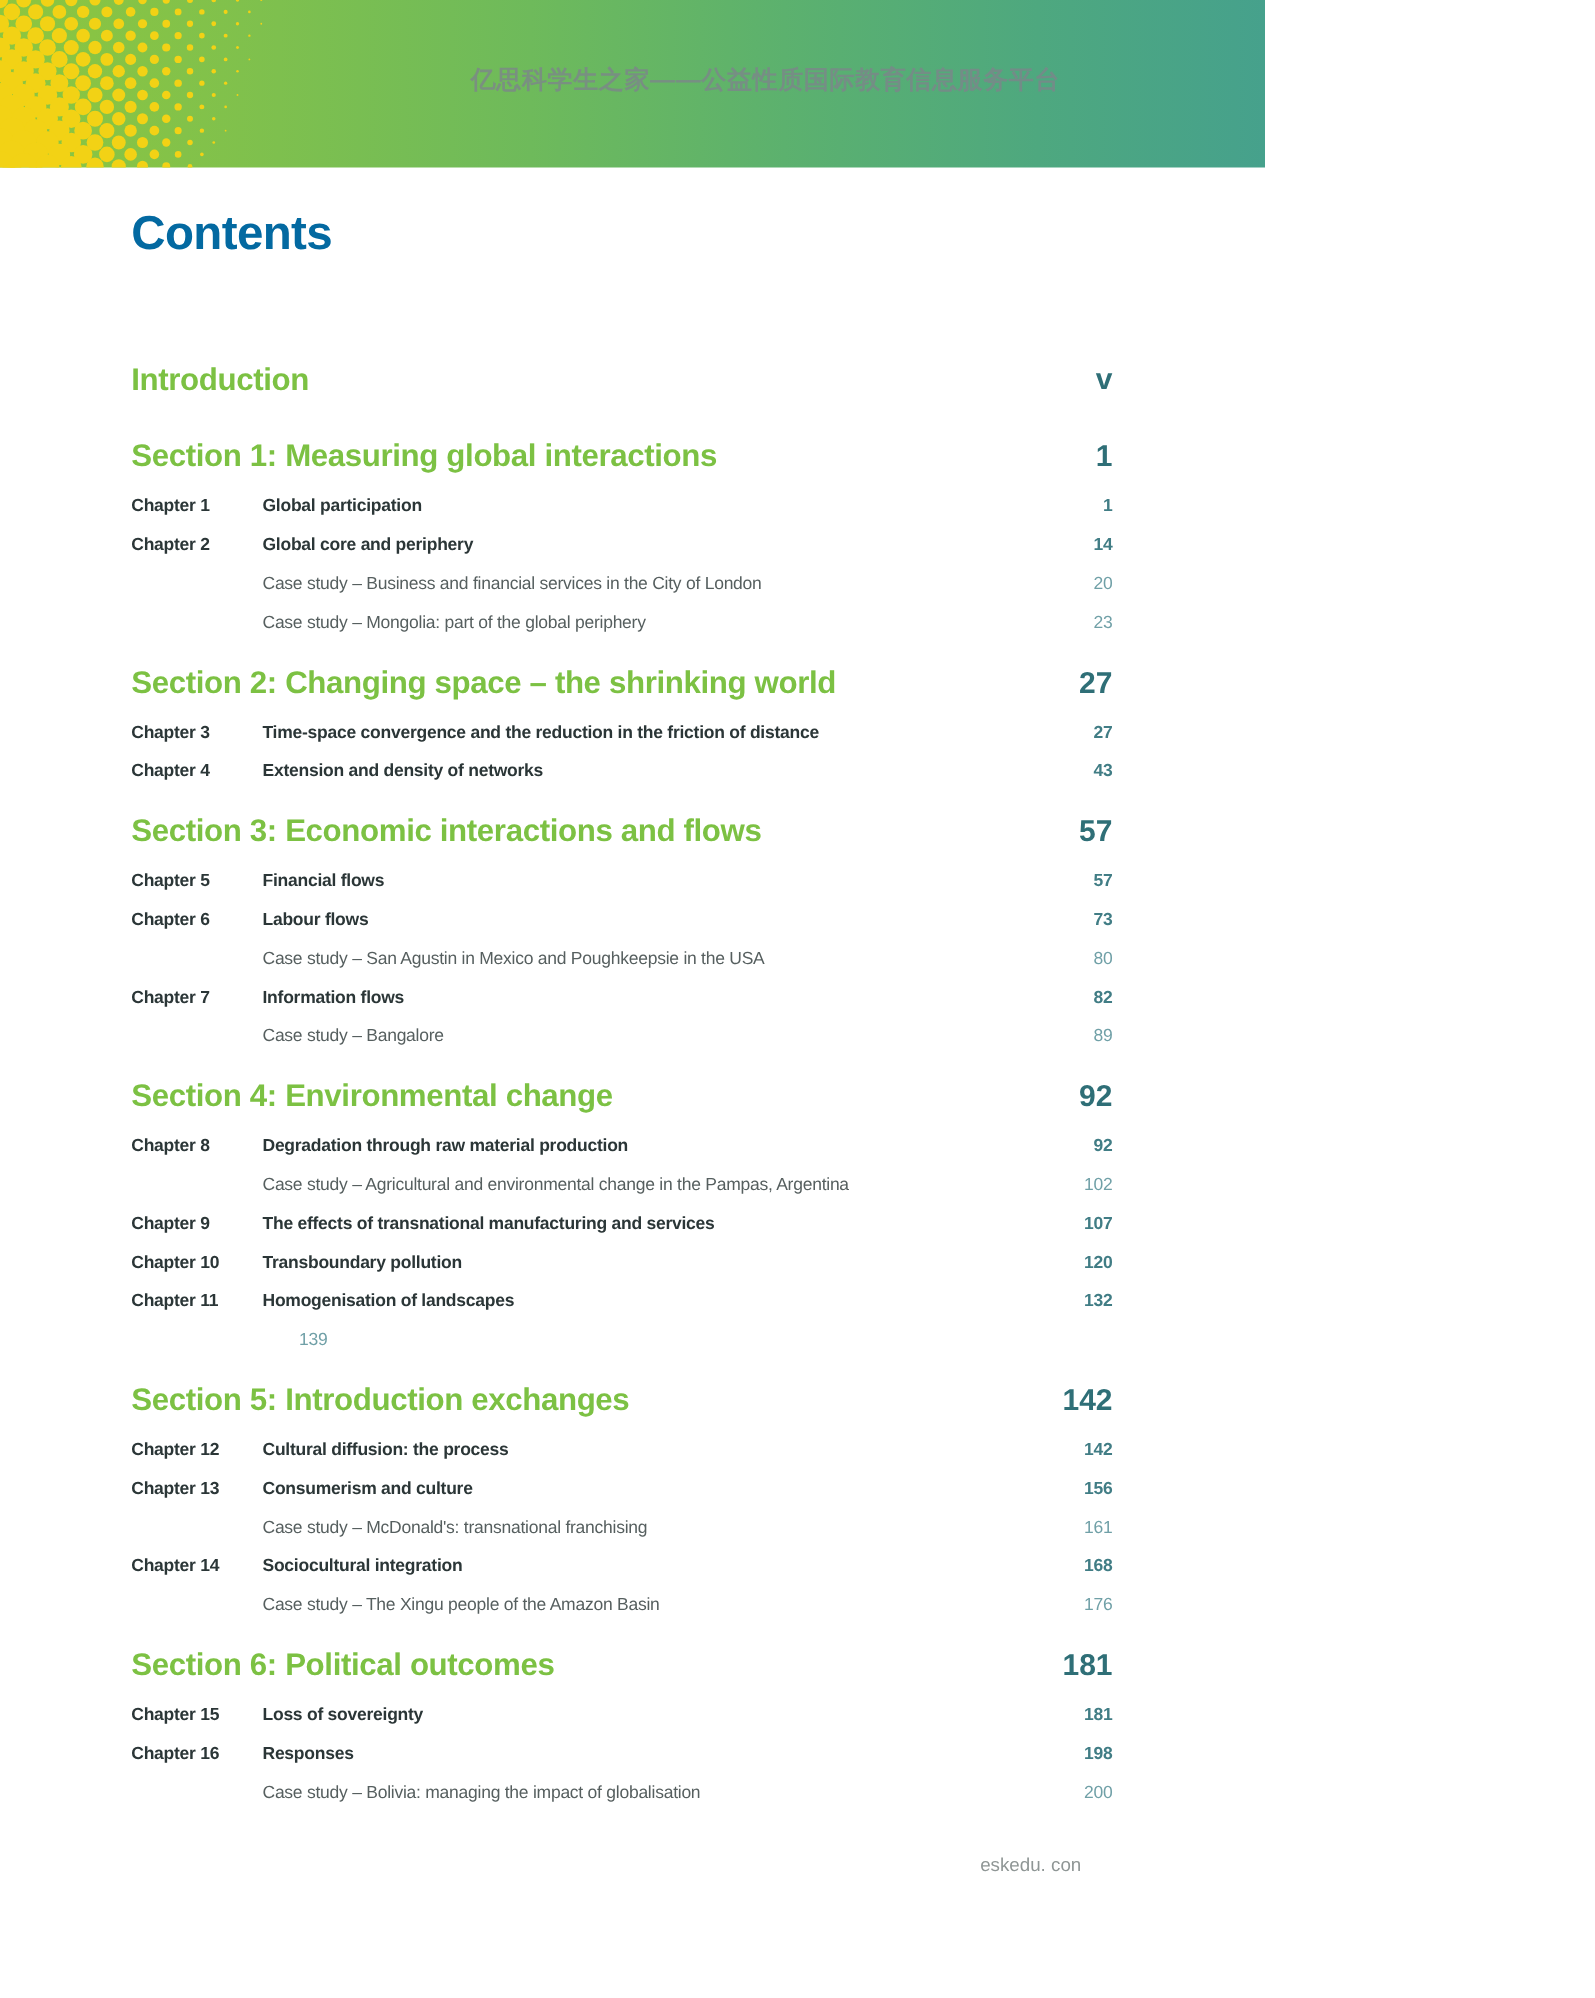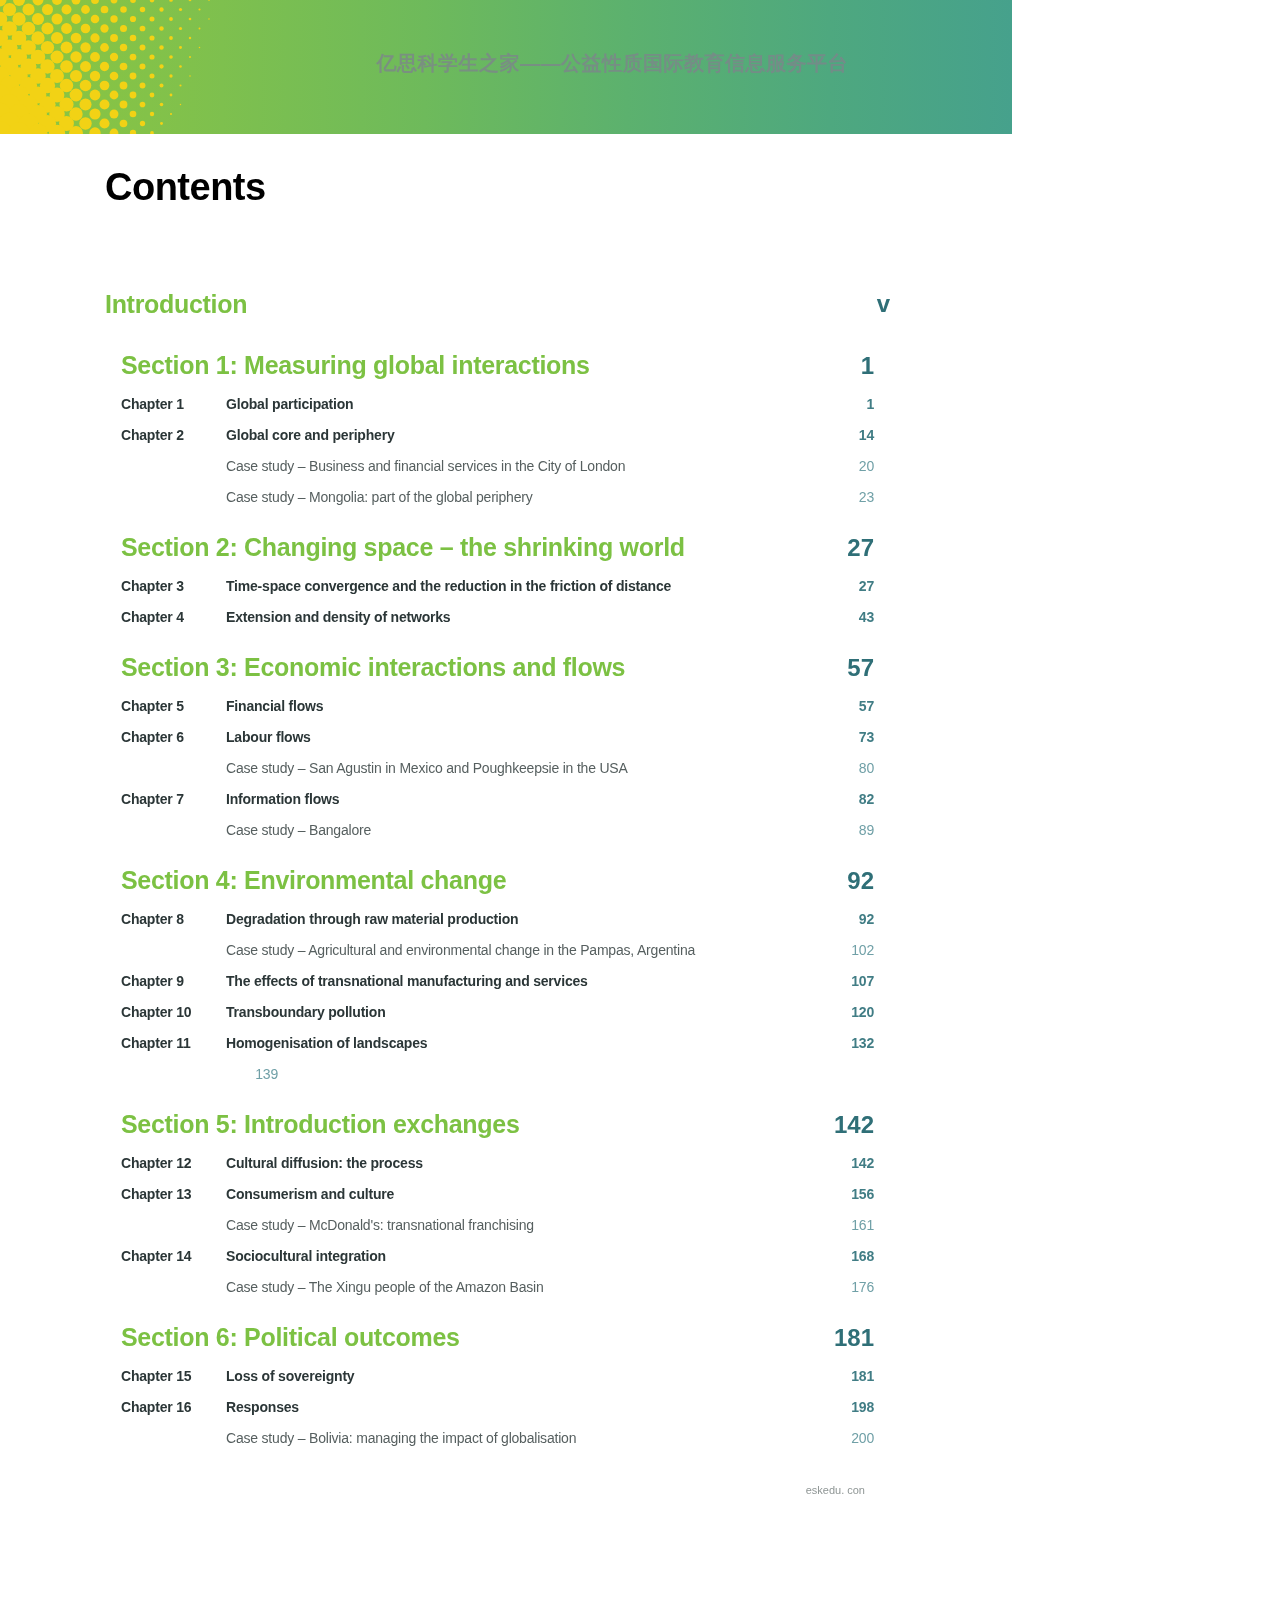--- a/index.html
+++ b/index.html
@@ -29,35 +29,35 @@
     color:#7d858b;opacity:.78;
     white-space:nowrap;
   }
 
   
   .toc{padding:0 122px 0 105px;}
   .page-title{
     margin:31px 0 0 0;
     font-size:38px;line-height:44px;
     font-weight:800;letter-spacing:-.5px;
-    color:#000000;
+    color:#0369a1;
   }
   .intro-row{
     display:flex;justify-content:space-between;align-items:center;
     margin-top:77px;margin-bottom:25px;
     height:36px;line-height:36px;
   }
   .intro-label,.section-title{
     font-size:25px;font-weight:800;letter-spacing:-.3px;
     color:#7cc143;margin:0;
   }
   .intro-page,.section-page{
     font-size:24px;font-weight:800;color:#2f6f77;
   }
-  .section-block{margin:16px;}
+  .section-block{margin:0;}
   .section-heading{
     display:flex;justify-content:space-between;align-items:baseline;
     height:36px;line-height:36px;
     margin-top:15px;margin-bottom:6px;
   }
   .toc-row{
     display:flex;align-items:baseline;
     height:31px;line-height:31px;
     font-size:14px;letter-spacing:-.2px;
   }
@@ -65,21 +65,21 @@
   .col-title{flex:1 1 auto;padding-right:20px;}
   .col-page{flex:0 0 auto;text-align:right;min-width:52px;}
   .toc-row.chapter .col-title{font-weight:700;color:#2b3637;}
   .toc-row.chapter .col-page{font-weight:700;color:#417d85;}
   .toc-row.case .col-title{font-weight:400;color:#565f5f;}
   .toc-row.case .col-page{font-weight:400;color:#70a0a7;}
 
   
   .footer-watermark{
     position:absolute;top:1484px;right:147px;
-    font-size:11px;color:#8f9695;
+    font-size:15px;color:#8f9695;
   }
   .page-tab{
     position:absolute;left:1122px;top:1508px;
     width:43px;height:120px;
     background:#11808b;border-radius:21px;
     box-shadow:3px 3px 5px rgba(90,100,100,.25);
   }
   .page-number-badge{
     position:absolute;top:1px;left:50%;transform:translateX(-50%);
     width:34px;height:34px;border-radius:50%;

